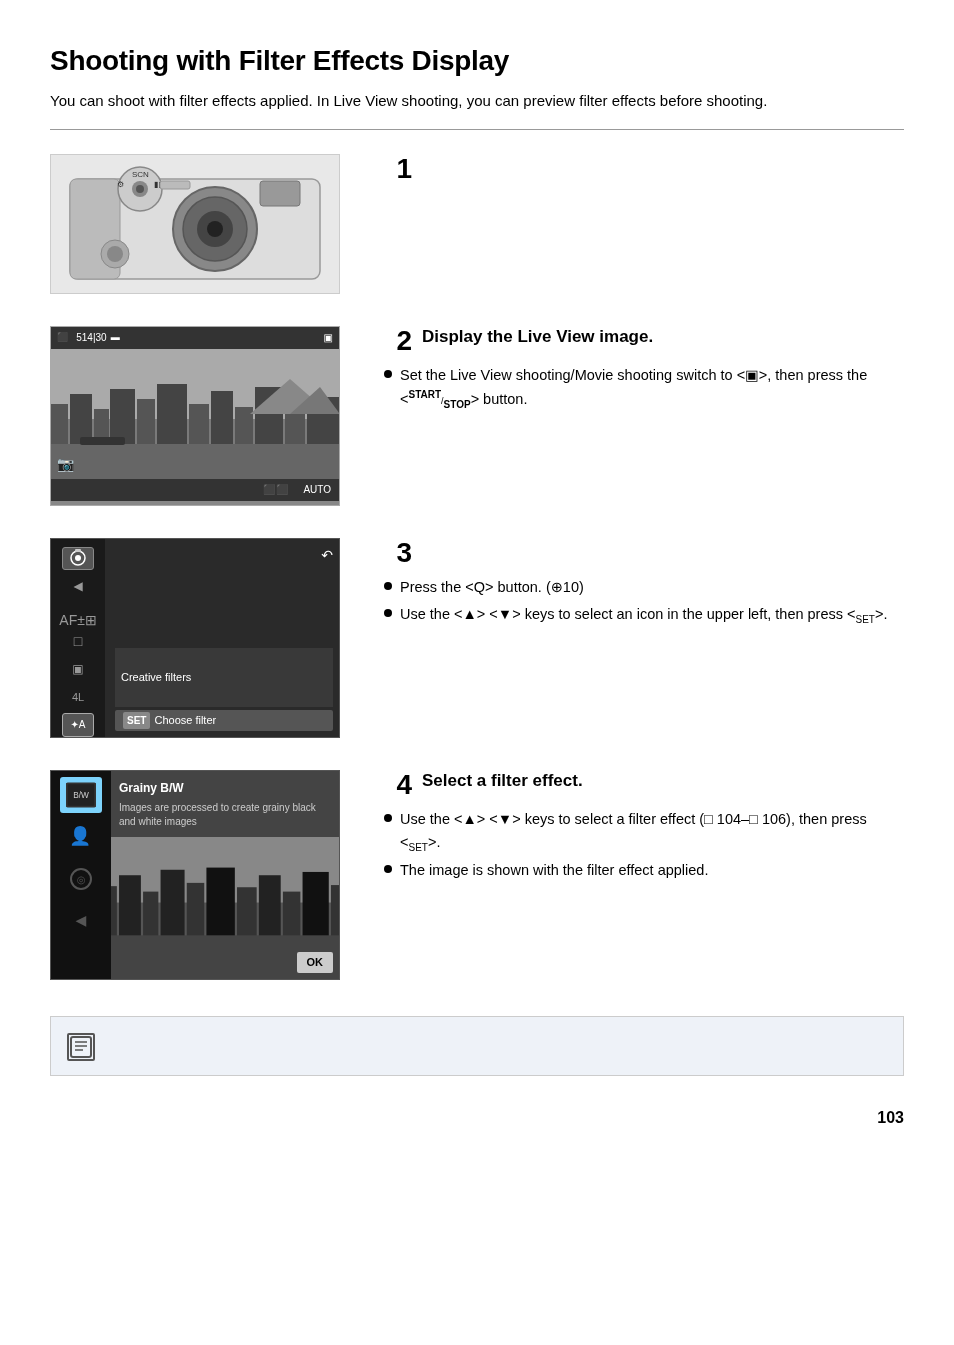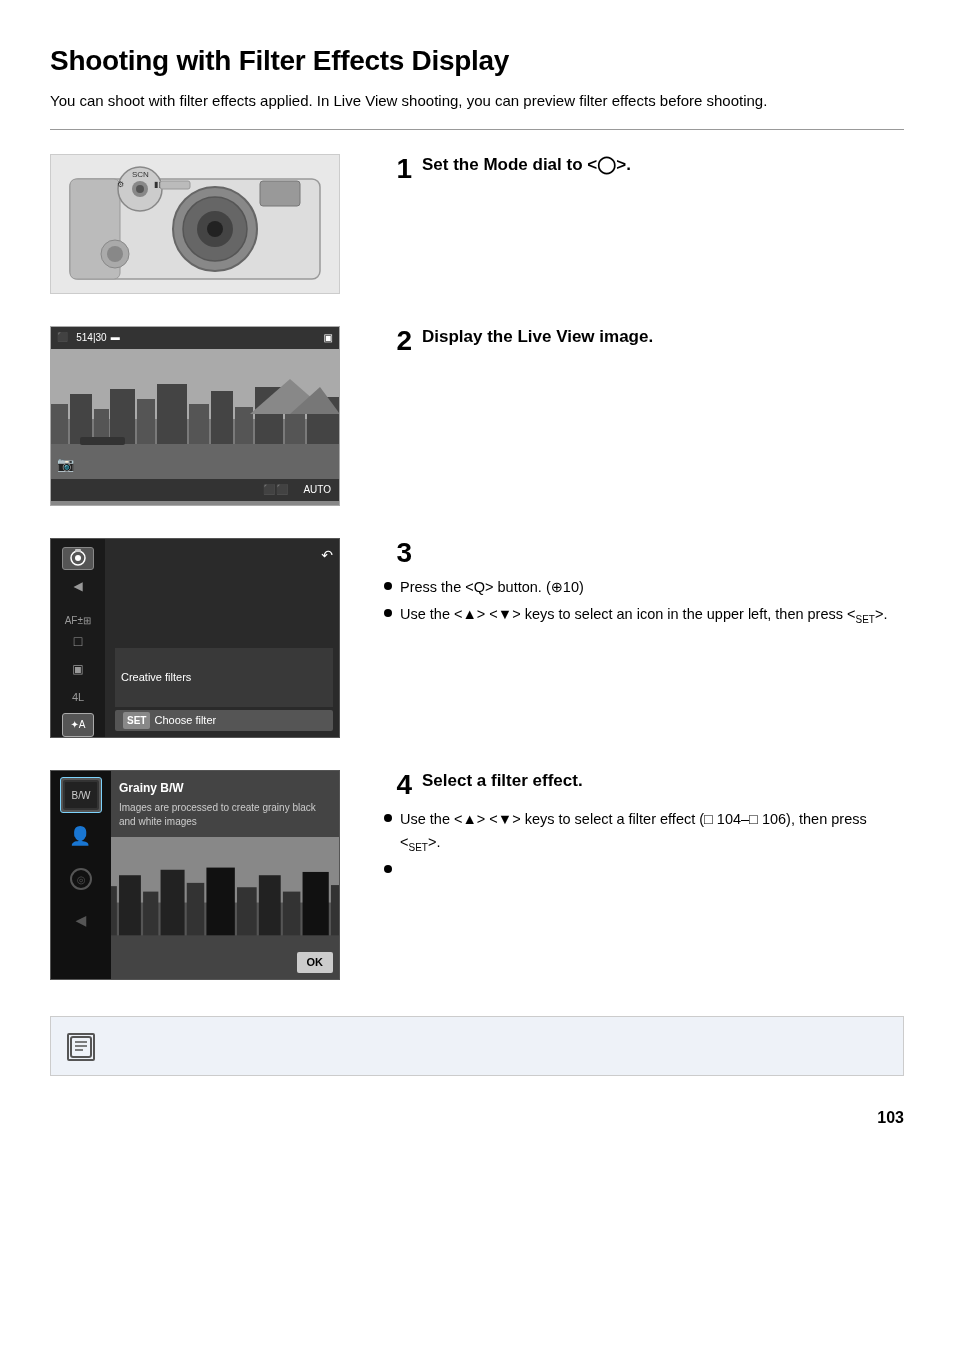--- a/index.html
+++ b/index.html
@@ -272,21 +272,21 @@
       display: flex;
       align-items: center;
       justify-content: center;
       color: #aaa;
       font-size: 14px;
     }
 
     .fs-icon-item.active {
       background: #555;
       color: #fff;
-      border: 1px solid #7dd3fc;
+      border: 6px solid #7dd3fc;
     }
 
     .fs-right {
       flex: 1;
       display: flex;
       flex-direction: column;
     }
 
     .fs-info-box {
       background: #444;
@@ -413,21 +413,20 @@
           <rect x="100" y="22" width="30" height="8" rx="2" fill="#bbb" stroke="#999" stroke-width="1"></rect>
 
           <circle cx="55" cy="95" r="14" fill="#aaa" stroke="#888" stroke-width="1"></circle>
           <circle cx="55" cy="95" r="8" fill="#888"></circle>
         </svg>
       </div>
     </div>
     <div class="step-text-col">
       <div class="step-header-row">
         <span class="step-number">1</span>
-        <span class="step-title">Set the Mode dial to &lt;◯&gt;.</span>
       </div>
     </div>
   </div>
 
   <div class="step-row">
     <div class="step-image-col">
 
       <div class="img-live-view">
         <div class="lv-top-bar">
           <span style="font-size:9px;color:#aaa;">⬛</span>
@@ -469,41 +468,49 @@
           <span style="font-size:10px;color:#ccc;">⬛⬛ </span>
           <span style="font-size:10px;color:#fff;padding-left:15px;">AUTO</span>
         </div>
       </div>
     </div>
     <div class="step-text-col">
       <div class="step-header-row">
         <span class="step-number">2</span>
         <span class="step-title">Display the Live View image.</span>
       </div>
+      <div class="step-body">
+        <ul class="bullet-list">
+          <li>
+            <span class="bullet-dot"></span>
+            <span>Set the Live View shooting/Movie shooting switch to &lt;▣&gt;, then press the &lt;<span style="font-size:10px;vertical-align:super;font-weight:bold;">START</span><span style="font-size:9px;">/</span><span style="font-size:10px;vertical-align:sub;font-weight:bold;">STOP</span>&gt; button.</span>
+          </li>
+        </ul>
+      </div>
     </div>
   </div>
 
   <div class="step-row">
     <div class="step-image-col">
 
       <div class="img-quick-control">
 
         <div class="qc-sidebar">
           <div class="qc-icon selected">
             <svg width="22" height="18" viewBox="0 0 22 18">
                 <circle cx="11" cy="9" r="7" fill="none" stroke="#fff" stroke-width="1.5"></circle>
                 <circle cx="11" cy="9" r="3" fill="#fff"></circle>
                 <rect x="8" y="0" width="6" height="3" rx="1" fill="#ccc"></rect>
               </svg>
           </div>
           <div class="qc-icon">
             <span style="color:#999;font-size:12px;">◀</span>
           </div>
           <div class="qc-icon">
-            <span style="color:#999;font-size:10px;margin-top:13px;">AF±⊞</span>
+            <span style="color:#999;font-size:14px;margin-top:13px;">AF±⊞</span>
           </div>
           <div class="qc-icon">
             <span style="color:#999;font-size:14px;">□</span>
           </div>
           <div class="qc-icon">
             <span style="color:#999;font-size:12px;">▣</span>
           </div>
           <div class="qc-icon">
             <span style="color:#999;font-size:11px;">4L</span>
           </div>
@@ -607,20 +614,21 @@
         <span class="step-title">Select a filter effect.</span>
       </div>
       <div class="step-body">
         <ul class="bullet-list">
           <li>
             <span class="bullet-dot"></span>
             <span>Use the &lt;▲&gt; &lt;▼&gt; keys to select a filter effect (□ 104–□ 106), then press &lt;<sub style="font-size:10px;">SET</sub>&gt;.</span>
           </li>
           <li>
             <span class="bullet-dot"></span>
+            <span>The image is shown with the filter effect applied.</span>
           </li>
         </ul>
       </div>
     </div>
   </div>
 
 </div>
 
 <div class="note-box">
   <div class="note-icon">

